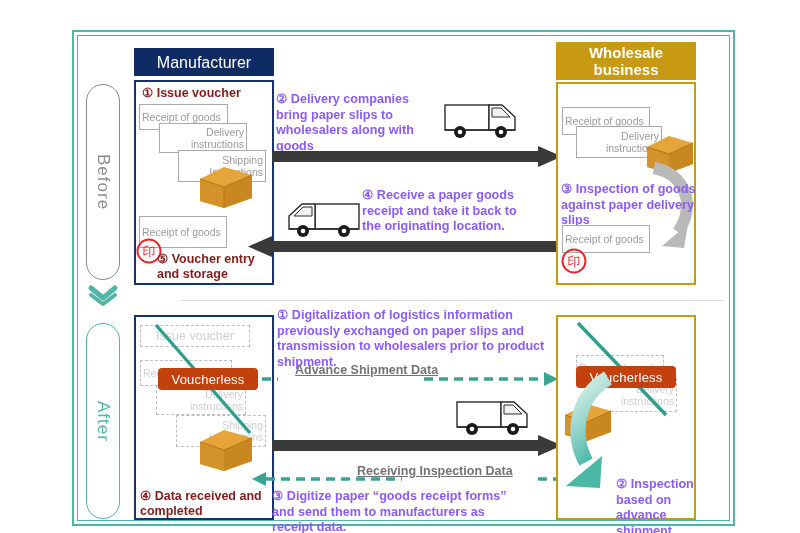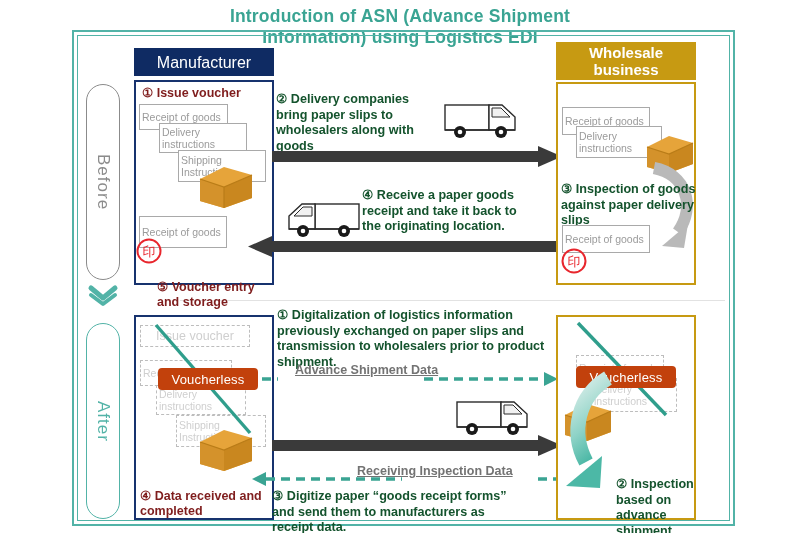--- a/index.html
+++ b/index.html
@@ -59,28 +59,28 @@
   
   .panel{position:absolute;box-sizing:border-box;background:#fff;}
   .panel-manu-before{left:134px;top:80px;width:140px;height:205px;border:2px solid #17326e;}
   .panel-whl-before {left:556px;top:82px;width:140px;height:203px;border:2px solid #c79a12;}
   .panel-manu-after {left:134px;top:315px;width:140px;height:205px;border:2px solid #17326e;}
   .panel-whl-after  {left:556px;top:315px;width:140px;height:205px;border:2px solid #c79a12;}
 
   
   .slip{
     position:absolute;box-sizing:border-box;background:#fff;border:1px solid #a9a9a9;
-    color:#9b9b9b;font-size:10.5px;line-height:12px;text-align:left;
+    color:#9b9b9b;font-size:10.5px;line-height:12px;text-align:right;
     display:flex;align-items:center;justify-content:center;padding:2px;
   }
   .slip.ghost{border:1px dashed #bdbdbd;background:transparent;color:#cfcfcf;}
 
   
   .step{position:absolute;color:#7f1d1d;font-weight:bold;font-size:12.5px;line-height:15px;}
-  .body-txt{position:absolute;color:#14532d;font-weight:bold;font-size:12.6px;line-height:15.5px;}
+  .body-txt{position:absolute;color:#8b5cf6;font-weight:bold;font-size:12.6px;line-height:15.5px;}
 
   
   .arrow-blk{position:absolute;}
 
   
   .dashflow{position:absolute;height:18px;}
   .dash-lbl{
     position:absolute;color:#737373;font-size:12.5px;font-weight:bold;
     text-decoration:underline;white-space:nowrap;
   }
@@ -95,21 +95,20 @@
   
   .seal{position:absolute;width:26px;height:26px;}
 
   svg{display:block;overflow:visible;}
 </style>
 </head>
 <body>
 
 <div id="stage">
 
-  <div class="title">Introduction of ASN (Advance Shipment Information) using Logistics EDI</div>
 
   <div class="frame-outer"></div>
   <div class="frame-inner"></div>
 
   <div class="row-sep"></div>
 
   <div class="pill pill-before">
     <span>Before</span>
   </div>
   <div class="chev">
@@ -145,21 +144,21 @@
 
   <div class="slip" style="left:139px;top:216px;width:88px;height:32px;justify-content:flex-start;">Receipt of goods</div>
 
   <div class="seal" style="left:136px;top:238px;">
     <svg width="26" height="26" viewBox="0 0 26 26">
       <circle cx="13" cy="13" r="11.5" fill="none" stroke="#e8262d" stroke-width="2"></circle>
       <text x="13" y="18" font-size="13" fill="#e8262d" text-anchor="middle" font-family="DejaVu Sans, sans-serif">印</text>
     </svg>
   </div>
 
-  <div class="step" style="left:157px;top:252px;width:118px;margin-top:28px;">⑤ Voucher entry and storage</div>
+  <div class="step" style="left:157px;top:252px;width:118px;">⑤ Voucher entry and storage</div>
 
   <div class="body-txt" style="left:276px;top:92px;width:155px;">② Delivery companies bring paper slips to wholesalers along with goods</div>
 
   <div style="position:absolute;left:443px;top:99px;">
     <svg width="78" height="44" viewBox="0 0 78 44">
       <rect x="2" y="6" width="44" height="25" fill="#fff" stroke="#2b2b2b" stroke-width="1.4"></rect>
       <path d="M46 6 h13 l13 12 v13 h-26 z" fill="#fff" stroke="#2b2b2b" stroke-width="1.4"></path>
       <path d="M49 9 h9 l9 9 h-18 z" fill="#f1f1f1" stroke="#2b2b2b" stroke-width="1"></path>
       <line x1="2" y1="31" x2="72" y2="31" stroke="#2b2b2b" stroke-width="1.4"></line>
       <circle cx="17" cy="33" r="6" fill="#1a1a1a"></circle>

